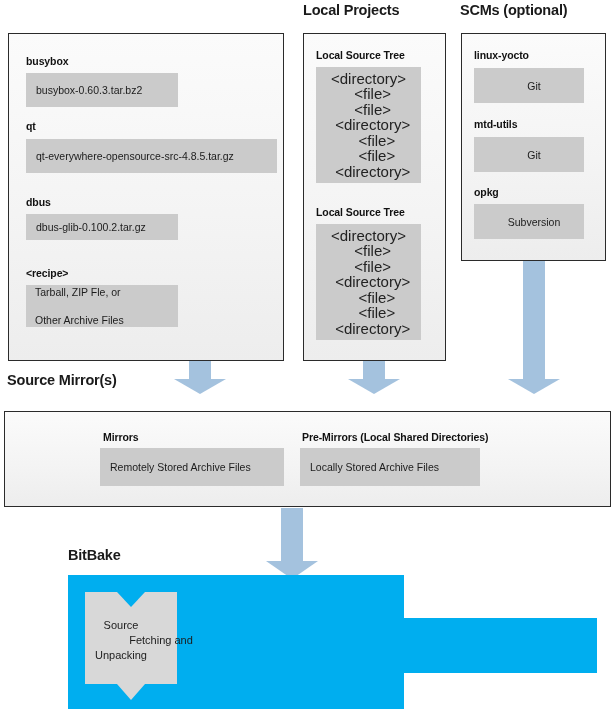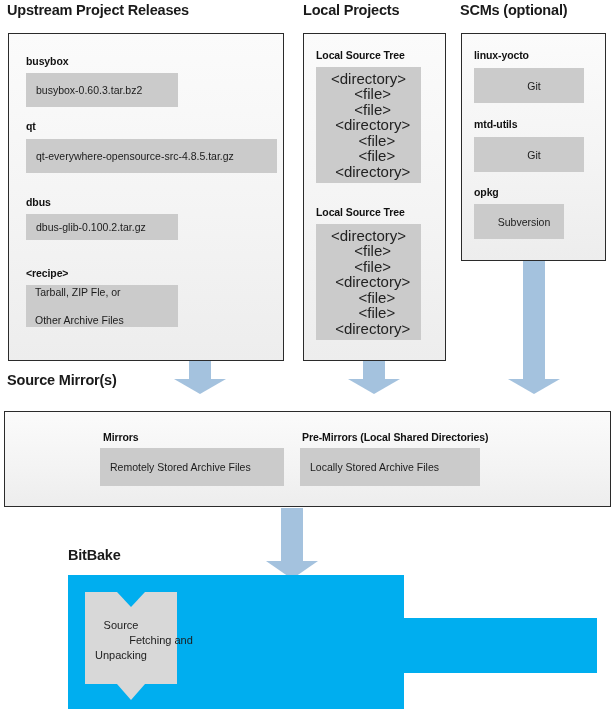--- a/index.html
+++ b/index.html
@@ -126,21 +126,20 @@
     line-height: 15px;
     width: 100%;
     left: 0;
   }
 </style>
 </head>
 <body>
 
 <div id="canvas">
 
-  <div class="section-title" style="left:7px; top:2px;">Upstream Project Releases</div>
 
   <div class="section-title" style="left:303px; top:2px;">Local Projects</div>
 
   <div class="section-title" style="left:460px; top:2px;">SCMs (optional)</div>
 
   <div class="panel" style="left:8px; top:33px; width:276px; height:328px;">
   </div>
 
   <div class="sub-label" style="left:26px; top:55px;">busybox</div>
   <div class="chip left" style="left:26px; top:73px; width:152px; height:34px;">busybox-0.60.3.tar.bz2</div>
@@ -185,21 +184,21 @@
   <div class="panel" style="left:461px; top:33px; width:145px; height:228px;">
   </div>
 
   <div class="sub-label" style="left:474px; top:49px;">linux-yocto</div>
   <div class="chip center" style="left:474px; top:68px; width:110px; height:35px;">Git</div>
 
   <div class="sub-label" style="left:474px; top:118px;">mtd-utils</div>
   <div class="chip center" style="left:474px; top:137px; width:110px; height:35px;">Git</div>
 
   <div class="sub-label" style="left:474px; top:186px;">opkg</div>
-  <div class="chip center" style="left:474px; top:204px; width:90px; height:35px;">Subversion</div>
+  <div class="chip center" style="left:474px; top:204px; width:110px; height:35px;">Subversion</div>
 
   <div class="arrow" style="left:174px; top:361px; width:52px; height:33px; background:none;">
     <div class="shaft" style="width:22px; height:18px;"></div>
     <div class="head" style="border-left-width:26px; border-right-width:26px; border-top-width:15px;"></div>
   </div>
 
   <div class="arrow" style="left:348px; top:361px; width:52px; height:33px; background:none;">
     <div class="shaft" style="width:22px; height:18px;"></div>
     <div class="head" style="border-left-width:26px; border-right-width:26px; border-top-width:15px;"></div>
   </div>

